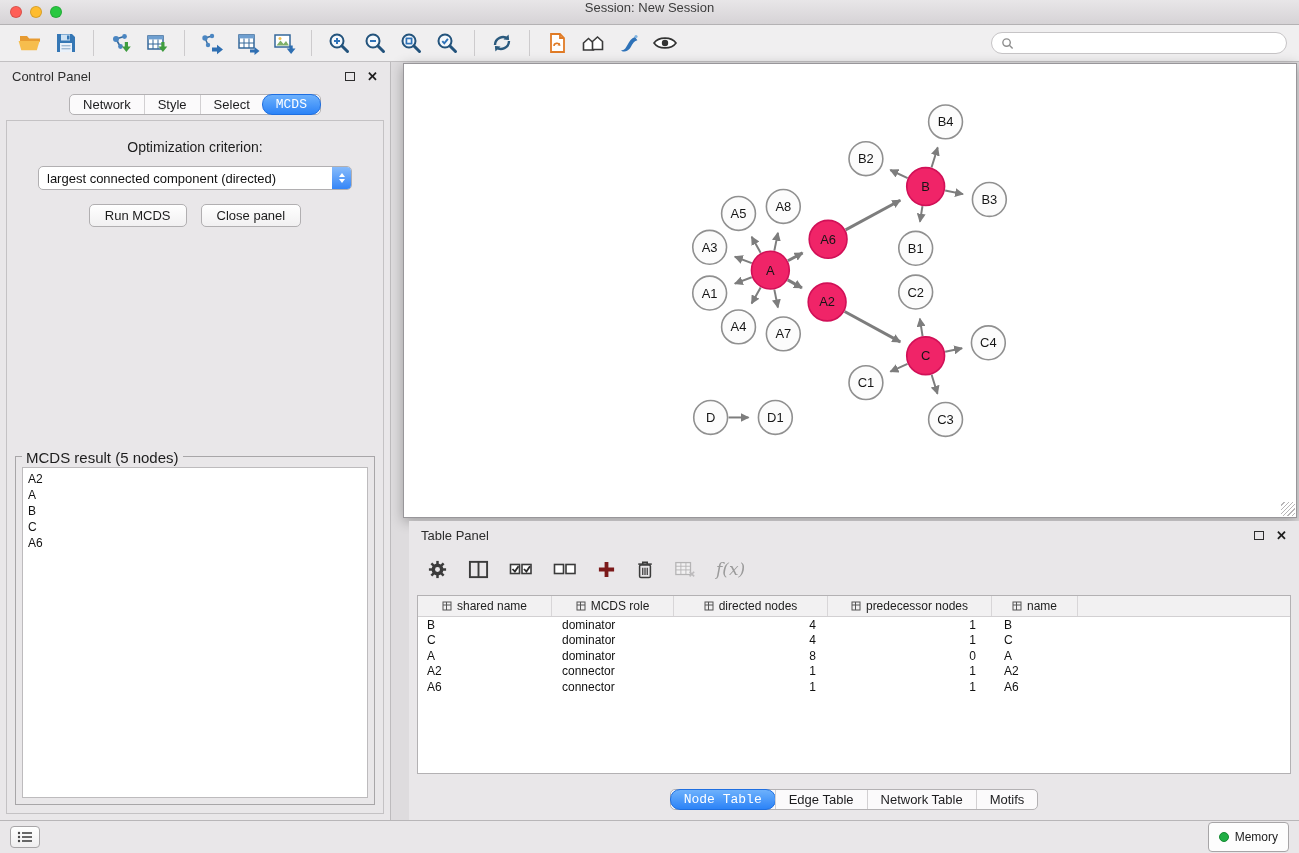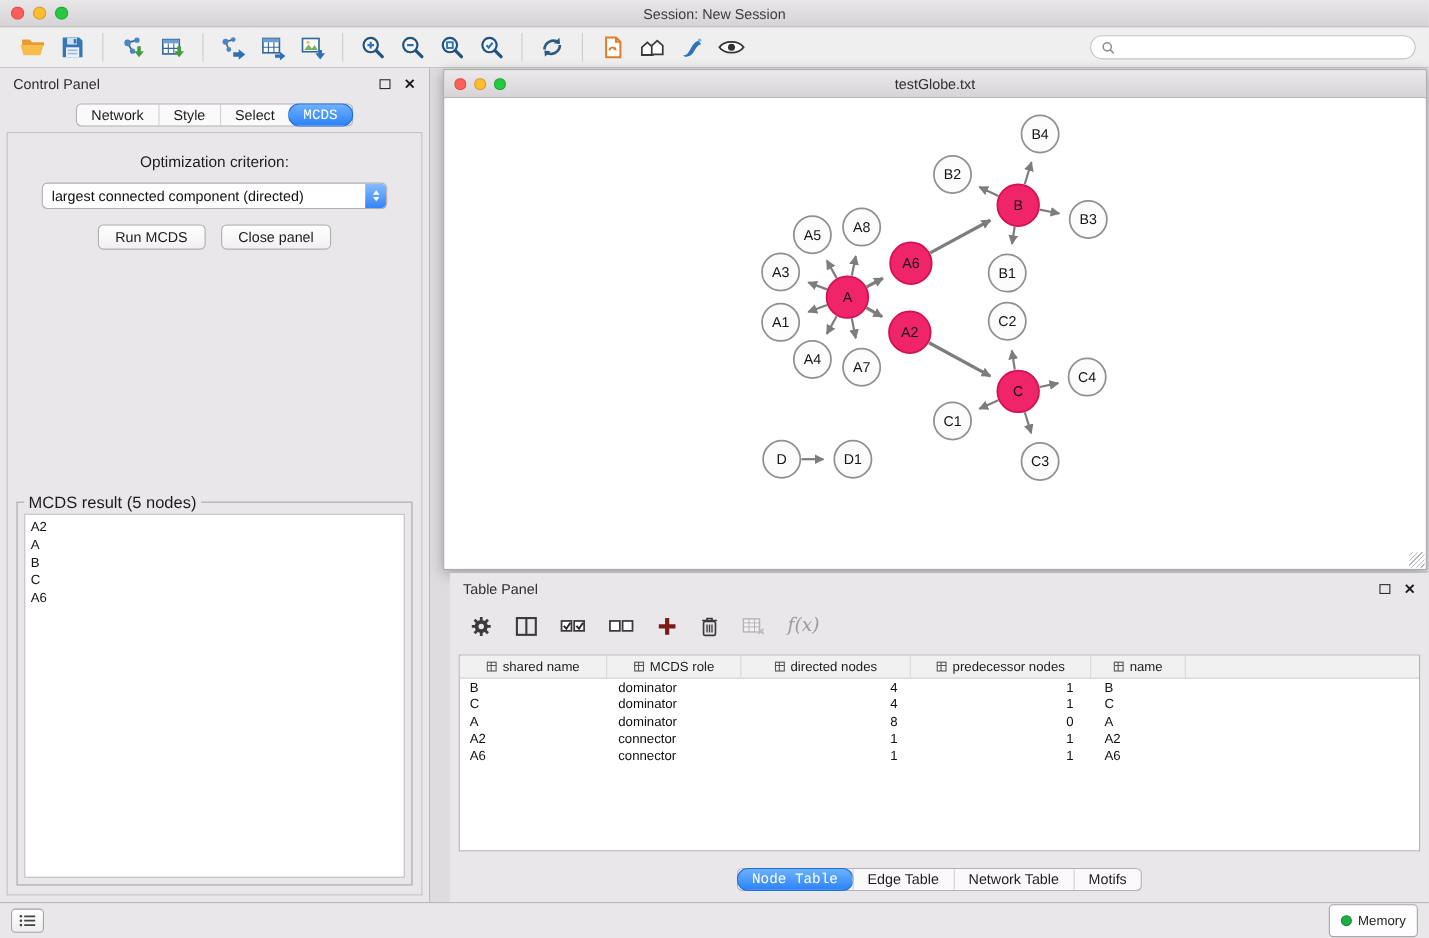--- a/index.html
+++ b/index.html
@@ -3,21 +3,21 @@
 <meta charset="utf-8">
 <style>
   * { box-sizing: border-box; margin: 0; padding: 0; }
   html,body { width:1299px; height:853px; }
   body { font-family:"Liberation Sans",sans-serif; background:#ececec; overflow:hidden; }
   .app { position:relative; width:1299px; height:853px; background:#ececec; }
 
   
   .titlebar { position:absolute; top:0; left:0; right:0; height:25px;
     background:linear-gradient(#e8e6e8,#d6d3d6); border-bottom:1px solid #b4b2b4;
-    display:flex; align-items:center; justify-content:center; }
+    display:flex; align-items:flex-start; justify-content:center; }
   .traffic { position:absolute; left:10px; top:6px; display:flex; gap:8px; }
   .light { width:12px; height:12px; border-radius:50%; border:0.5px solid rgba(0,0,0,.15); }
   .light.red { background:#ff5f57; } .light.yellow { background:#febc2e; } .light.green { background:#28c840; }
   .win-title { font-size:13px; color:#3c3c3c; }
 
   
   .toolbar { position:absolute; top:25px; left:0; right:0; height:37px;
     background:#f0eff0; border-bottom:1px solid #c2c0c2;
     display:flex; align-items:center; padding-left:12px; }
   .tb-btn { width:36px; height:30px; display:flex; align-items:center; justify-content:center; border-radius:4px; }
@@ -303,28 +303,20 @@
               <div class="result-item">A</div>
               <div class="result-item">B</div>
               <div class="result-item">C</div>
               <div class="result-item">A6</div>
             </div>
         </div>
       </div>
     </div>
 
     <div class="net-window">
-      <div class="net-titlebar">
-        <div class="traffic">
-          <span class="light red"></span>
-          <span class="light yellow"></span>
-          <span class="light green"></span>
-        </div>
-        <span class="net-title">testGlobe.txt</span>
-      </div>
       <div class="net-canvas">
         <svg viewBox="0 0 894 429" id="network-svg">
           <defs>
             <marker id="arrowhead" markerWidth="10" markerHeight="9" refX="8" refY="4.5" orient="auto" markerUnits="userSpaceOnUse">
               <path d="M0 0 L9 4.5 L0 9 Z" fill="#7d7d7d"></path>
             </marker>
           </defs>
         <line x1="357.2" y1="163.6" x2="348.2" y2="147.5" stroke="#7d7d7d" stroke-width="2" marker-end="url(#arrowhead)"></line>
             <line x1="371.0" y1="161.4" x2="374.6" y2="143.5" stroke="#7d7d7d" stroke-width="2" marker-end="url(#arrowhead)"></line>
             <line x1="348.3" y1="173.9" x2="331.3" y2="167.5" stroke="#7d7d7d" stroke-width="2" marker-end="url(#arrowhead)"></line>

